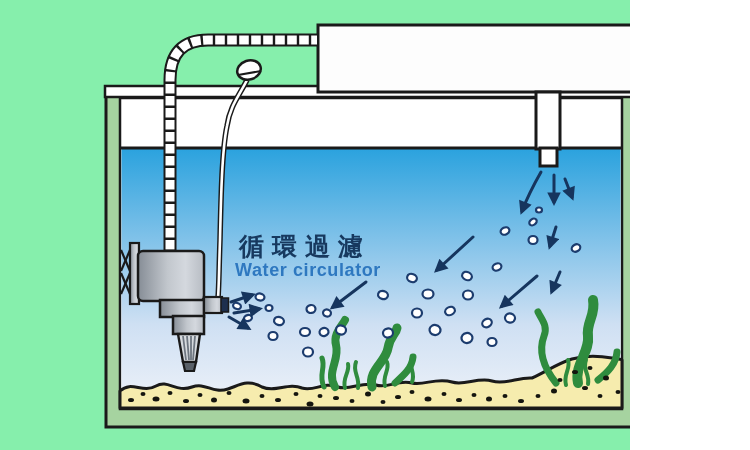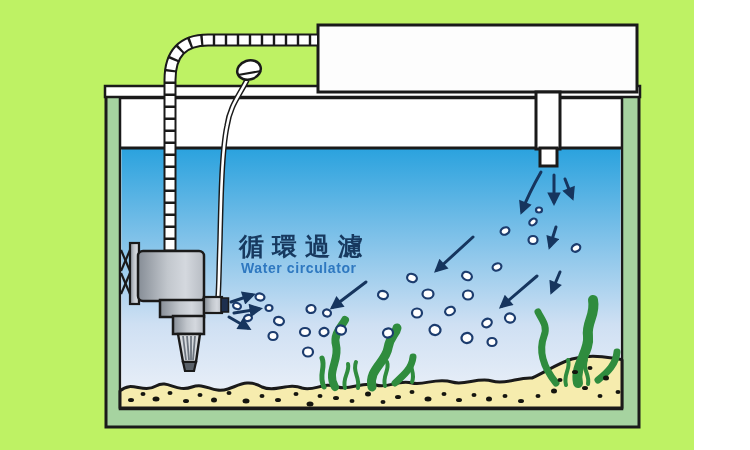--- a/index.html
+++ b/index.html
@@ -1,21 +1,21 @@
 <!DOCTYPE html>
 <html style="--outline: #1a1a1a; --arrow: #16355e; --bubble: #1c3c6e; --frame: #a6d3a0; --sand: #f6ecae; --plant: #2f8c3e; --zh: #17395f; --en: #2e78c0;"><head>
 <meta charset="utf-8">
 <style>
   :root{
     --outline:#1a1a1a; --arrow:#16355e; --bubble:#1c3c6e;
     --frame:#a6d3a0; --sand:#f6ecae; --plant:#2f8c3e;
     --zh:#17395f; --en:#2e78c0;
   }
   html,body{margin:0;padding:0;background:#fff;}
-  #stage{position:relative;width:694px;height:450px;background:#bef264;overflow:hidden;
+  #stage{position:relative;width:630px;height:450px;background:#86efac;overflow:hidden;
          font-family:"Liberation Sans", sans-serif;}
   #scene{position:absolute;left:0;top:0;}
   .frame{fill:var(--frame);stroke:var(--outline);stroke-width:3;}
   .interior{fill:#ffffff;stroke:var(--outline);stroke-width:2.5;}
   .water{fill:url(#waterGrad);}
   .surface{stroke:var(--outline);stroke-width:3;}
   .sand{fill:var(--sand);stroke:var(--outline);stroke-width:3;stroke-linejoin:round;}
   .leaf{fill:none;stroke:var(--plant);stroke-linecap:round;}
   .rim{fill:#ffffff;stroke:var(--outline);stroke-width:2.5;}
   .box{fill:#fdfdfd;stroke:var(--outline);stroke-width:3;}
@@ -33,21 +33,21 @@
   .tip{fill:#596068;stroke:var(--outline);stroke-width:2.2;}
   .vtip{fill:#1d2f4e;stroke:var(--outline);stroke-width:1.5;}
   .cap{fill:#ffffff;stroke:var(--outline);stroke-width:2.5;}
   .capline{stroke:var(--outline);stroke-width:2;}
   #ah path{fill:var(--arrow);}
   .bubble{fill:#ffffff;stroke:var(--bubble);stroke-width:2.2;}
   .pebble{fill:#15150f;}
   .arrow{fill:none;stroke:var(--arrow);stroke-width:3;stroke-linecap:round;}
   .label-zh{position:absolute;left:239px;top:230px;font-size:25px;font-weight:bold;
             letter-spacing:8px;color:var(--zh);white-space:nowrap;}
-  .label-en{position:absolute;left:241px;top:260px;font-size:14px;font-weight:bold;
+  .label-en{position:absolute;left:235px;top:260px;font-size:18px;font-weight:bold;
             letter-spacing:0.6px;color:var(--en);white-space:nowrap;}
 </style>
 </head>
 <body>
 
 <div id="stage">
   <svg id="scene" width="750" height="450" viewBox="0 0 750 450">
     <defs>
       <linearGradient id="waterGrad" x1="0" y1="0" x2="0" y2="1">
         <stop id="wg0" offset="0" stop-color="#2aa2de"></stop>

